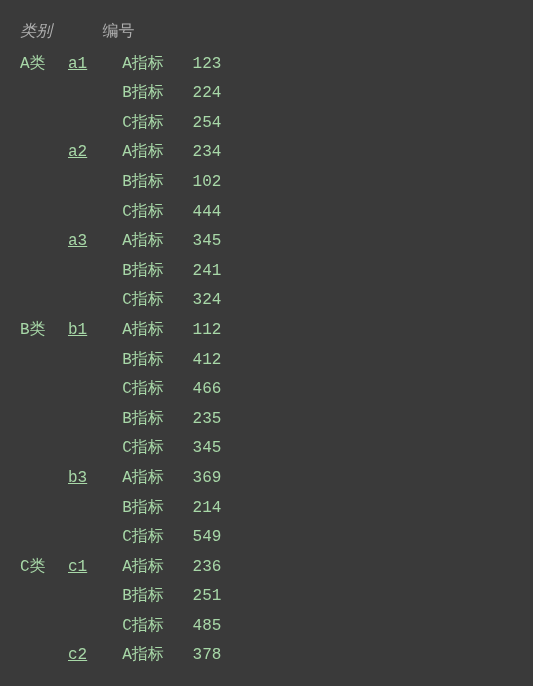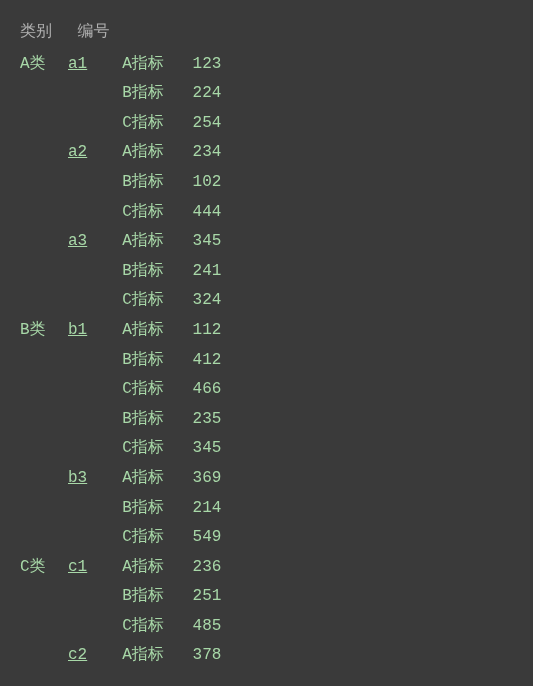--- a/index.html
+++ b/index.html
@@ -18,23 +18,25 @@
       overflow: hidden;
       line-height: 1.85;
     }
     .header {
       color: #b0b0b0;
       margin-bottom: 2px;
     }
     .header .col-cat {
       display: inline-block;
       min-width: 48px;
+      font-style: italic;
     }
     .header .col-id {
       display: inline-block;
+      margin-left: 25px;
     }
     .row {
       white-space: nowrap;
     }
     .cell-cat {
       display: inline-block;
       width: 48px;
       vertical-align: top;
     }
     .cell-id {

